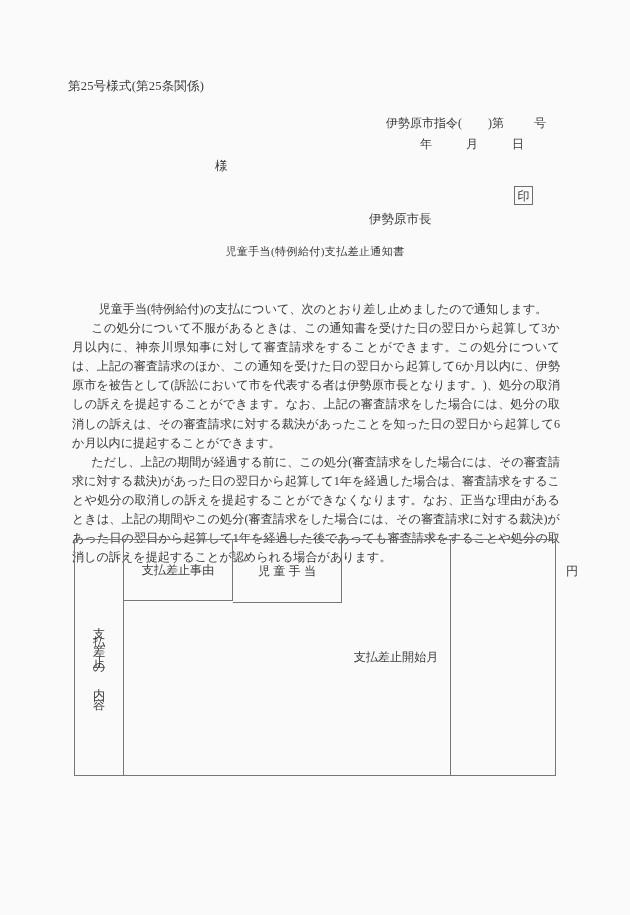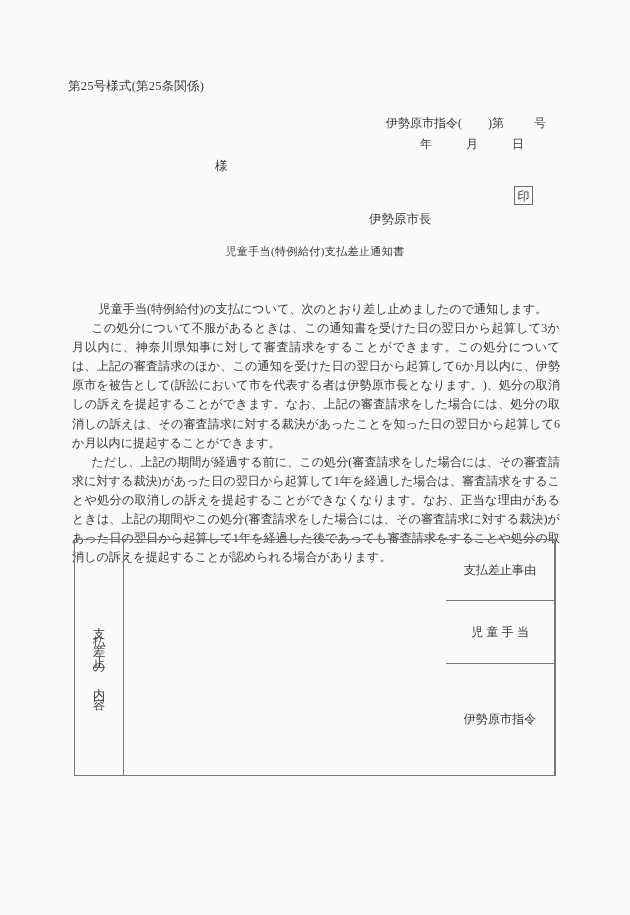--- a/index.html
+++ b/index.html
@@ -130,22 +130,21 @@
     writing-mode: vertical-rl;
     text-orientation: upright;
     font-size: 12.2px;
     letter-spacing: 9.5px;
     line-height: 1;
     white-space: nowrap;
   }
   .rows {
     flex: 1;
     display: flex;
-    flex-direction: column;
-    align-items: flex-end;
+    flex-direction: row;
   }
   .trow {
     display: flex;
     box-sizing: border-box;
   }
   .trow.r1 { height: 61px; border-bottom: 1px solid #777; }
   .trow.r2 { height: 63px; border-bottom: 1px solid #777; }
   .trow.r3 { flex: 1; }
   .rlabel {
     width: 109px;
@@ -212,21 +211,21 @@
       </div>
 
       <div class="trow r2">
         <div class="rlabel spaced">児童手当</div>
         <div class="rvalue">
           <span class="unit">円</span>
         </div>
       </div>
 
       <div class="trow r3">
-        <div class="rlabel">伊勢原市指令</div>
+        <div class="rlabel">支払差止開始月</div>
         <div class="rvalue">
           <span class="unit month">支払差止額</span>
         </div>
       </div>
 
     </div>
   </div>
 
 </div>
 

